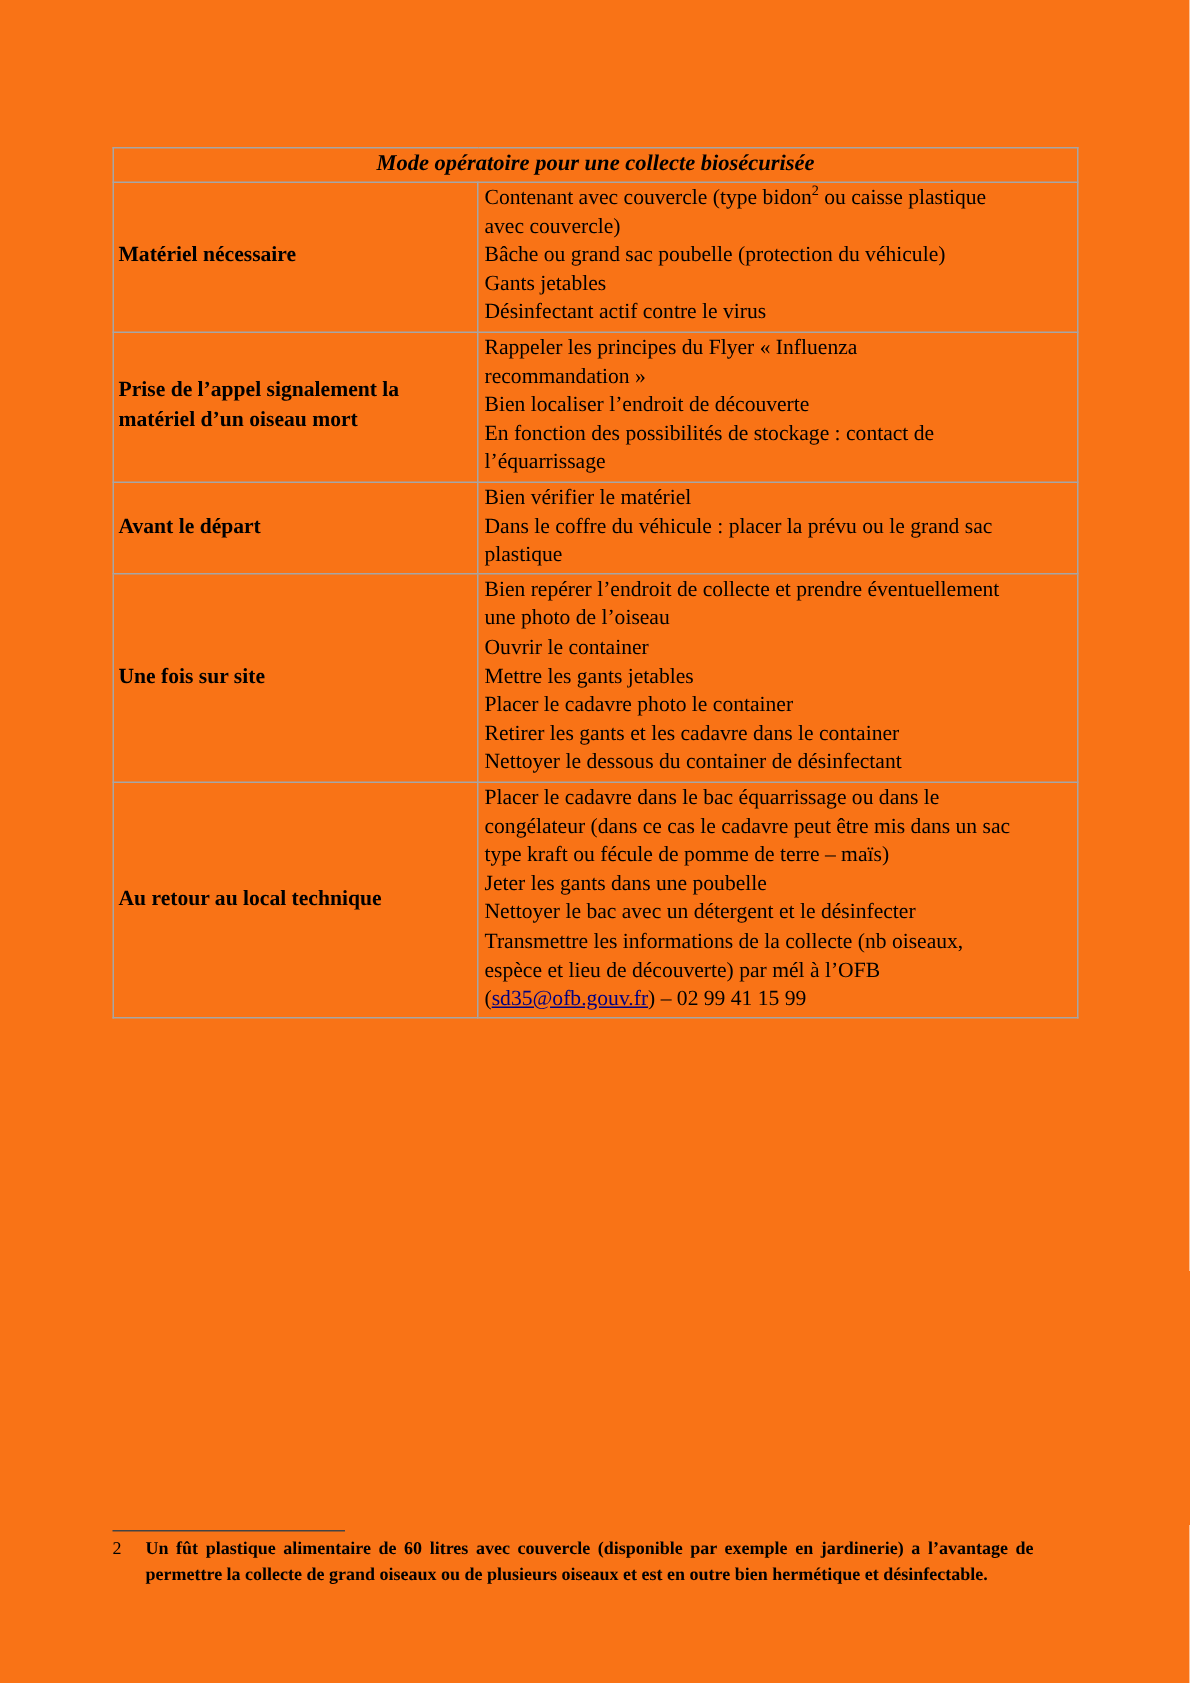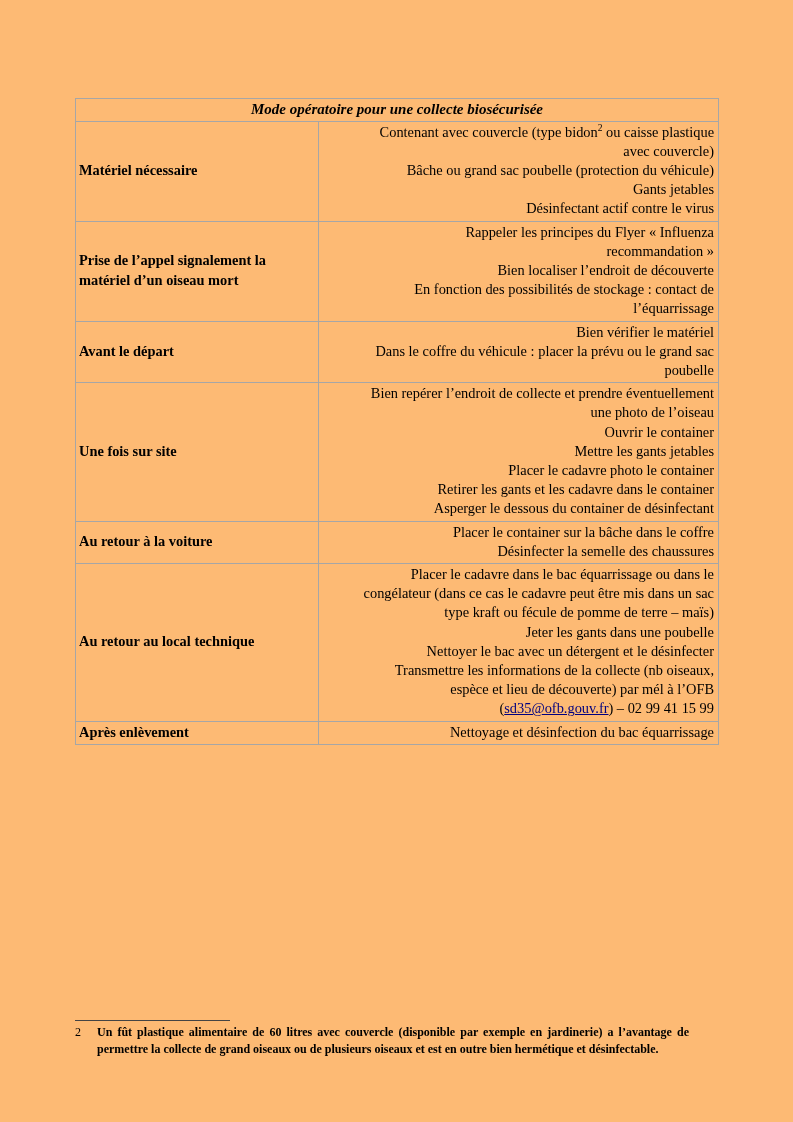--- a/index.html
+++ b/index.html
@@ -5,21 +5,21 @@
   * { margin: 0; padding: 0; box-sizing: border-box; }
   html, body {
     width: 793px; height: 1122px;
     background: #ffffff;
     font-family: "Liberation Serif", serif;
     color: #000000;
   }
   .page {
     position: relative;
     width: 793px; height: 1122px;
-    background: #fdba74;
+    background: #f97316;
     overflow: hidden;
   }
   table.proc {
     position: absolute;
     left: 75px; top: 98px;
     width: 643px;
     border-collapse: collapse;
     table-layout: fixed;
   }
   table.proc th, table.proc td {
@@ -38,21 +38,20 @@
     line-height: 19.2px;
     padding: 1px 4px 2px 4px;
   }
   td.label {
     vertical-align: middle;
     padding-left: 3px;
     font-weight: bold;
   }
   td.content {
     vertical-align: top;
-    text-align: right;
   }
   .line { min-height: 19.2px; }
   sup.fn-ref {
     font-size: 9.5px;
     vertical-align: super;
     line-height: 0;
   }
   .link {
     color: var(--link-color, #000080);
     text-decoration: underline;
@@ -109,59 +108,46 @@
             <div class="line"><span>Bien localiser l’endroit de découverte</span></div>
             <div class="line"><span>En fonction des possibilités de stockage : contact de</span></div>
             <div class="line"><span>l’équarrissage</span></div>
           </td>
   </tr>
         <tr>
     <td class="label">Avant le départ</td>
     <td class="content">
             <div class="line"><span>Bien vérifier le matériel</span></div>
             <div class="line"><span>Dans le coffre du véhicule : placer la prévu ou le grand sac</span></div>
-            <div class="line"><span>poubelle</span></div>
+            <div class="line"><span>plastique</span></div>
           </td>
   </tr>
         <tr>
     <td class="label">Une fois sur site</td>
     <td class="content">
             <div class="line"><span>Bien repérer l’endroit de collecte et prendre éventuellement</span></div>
             <div class="line"><span>une photo de l’oiseau</span></div>
             <div class="line"><span>Ouvrir le container</span></div>
             <div class="line"><span>Mettre les gants jetables</span></div>
             <div class="line"><span>Placer le cadavre photo le container</span></div>
             <div class="line"><span>Retirer les gants et les cadavre dans le container</span></div>
-            <div class="line"><span>Asperger le dessous du container de désinfectant</span></div>
-          </td>
-  </tr>
-        <tr>
-    <td class="label">Au retour à la voiture</td>
-    <td class="content">
-            <div class="line"><span>Placer le container sur la bâche dans le coffre</span></div>
-            <div class="line"><span>Désinfecter la semelle des chaussures</span></div>
+            <div class="line"><span>Nettoyer le dessous du container de désinfectant</span></div>
           </td>
   </tr>
         <tr>
     <td class="label">Au retour au local technique</td>
     <td class="content">
             <div class="line"><span>Placer le cadavre dans le bac équarrissage ou dans le</span></div>
             <div class="line"><span>congélateur (dans ce cas le cadavre peut être mis dans un sac</span></div>
             <div class="line"><span>type kraft ou fécule de pomme de terre – maïs)</span></div>
             <div class="line"><span>Jeter les gants dans une poubelle</span></div>
             <div class="line"><span>Nettoyer le bac avec un détergent et le désinfecter</span></div>
             <div class="line"><span>Transmettre les informations de la collecte (nb oiseaux,</span></div>
             <div class="line"><span>espèce et lieu de découverte) par mél à l’OFB</span></div>
             <div class="line"><span>(</span><span class="link">sd35@ofb.gouv.fr</span><span>) – 02 99 41 15 99</span></div>
-          </td>
-  </tr>
-        <tr>
-    <td class="label">Après enlèvement</td>
-    <td class="content">
-            <div class="line"><span>Nettoyage et désinfection du bac équarrissage</span></div>
           </td>
   </tr>
       </tbody>
   </table>
 
   <div class="footnote">
     <div class="fn-sep"></div>
     <div class="fn-body">
       <div class="fn-marker">2</div>
       <div class="fn-text">Un fût plastique alimentaire de 60 litres avec couvercle (disponible par exemple en jardinerie) a l’avantage de permettre la collecte de grand oiseaux ou de plusieurs oiseaux et est en outre bien hermétique et désinfectable.</div>

